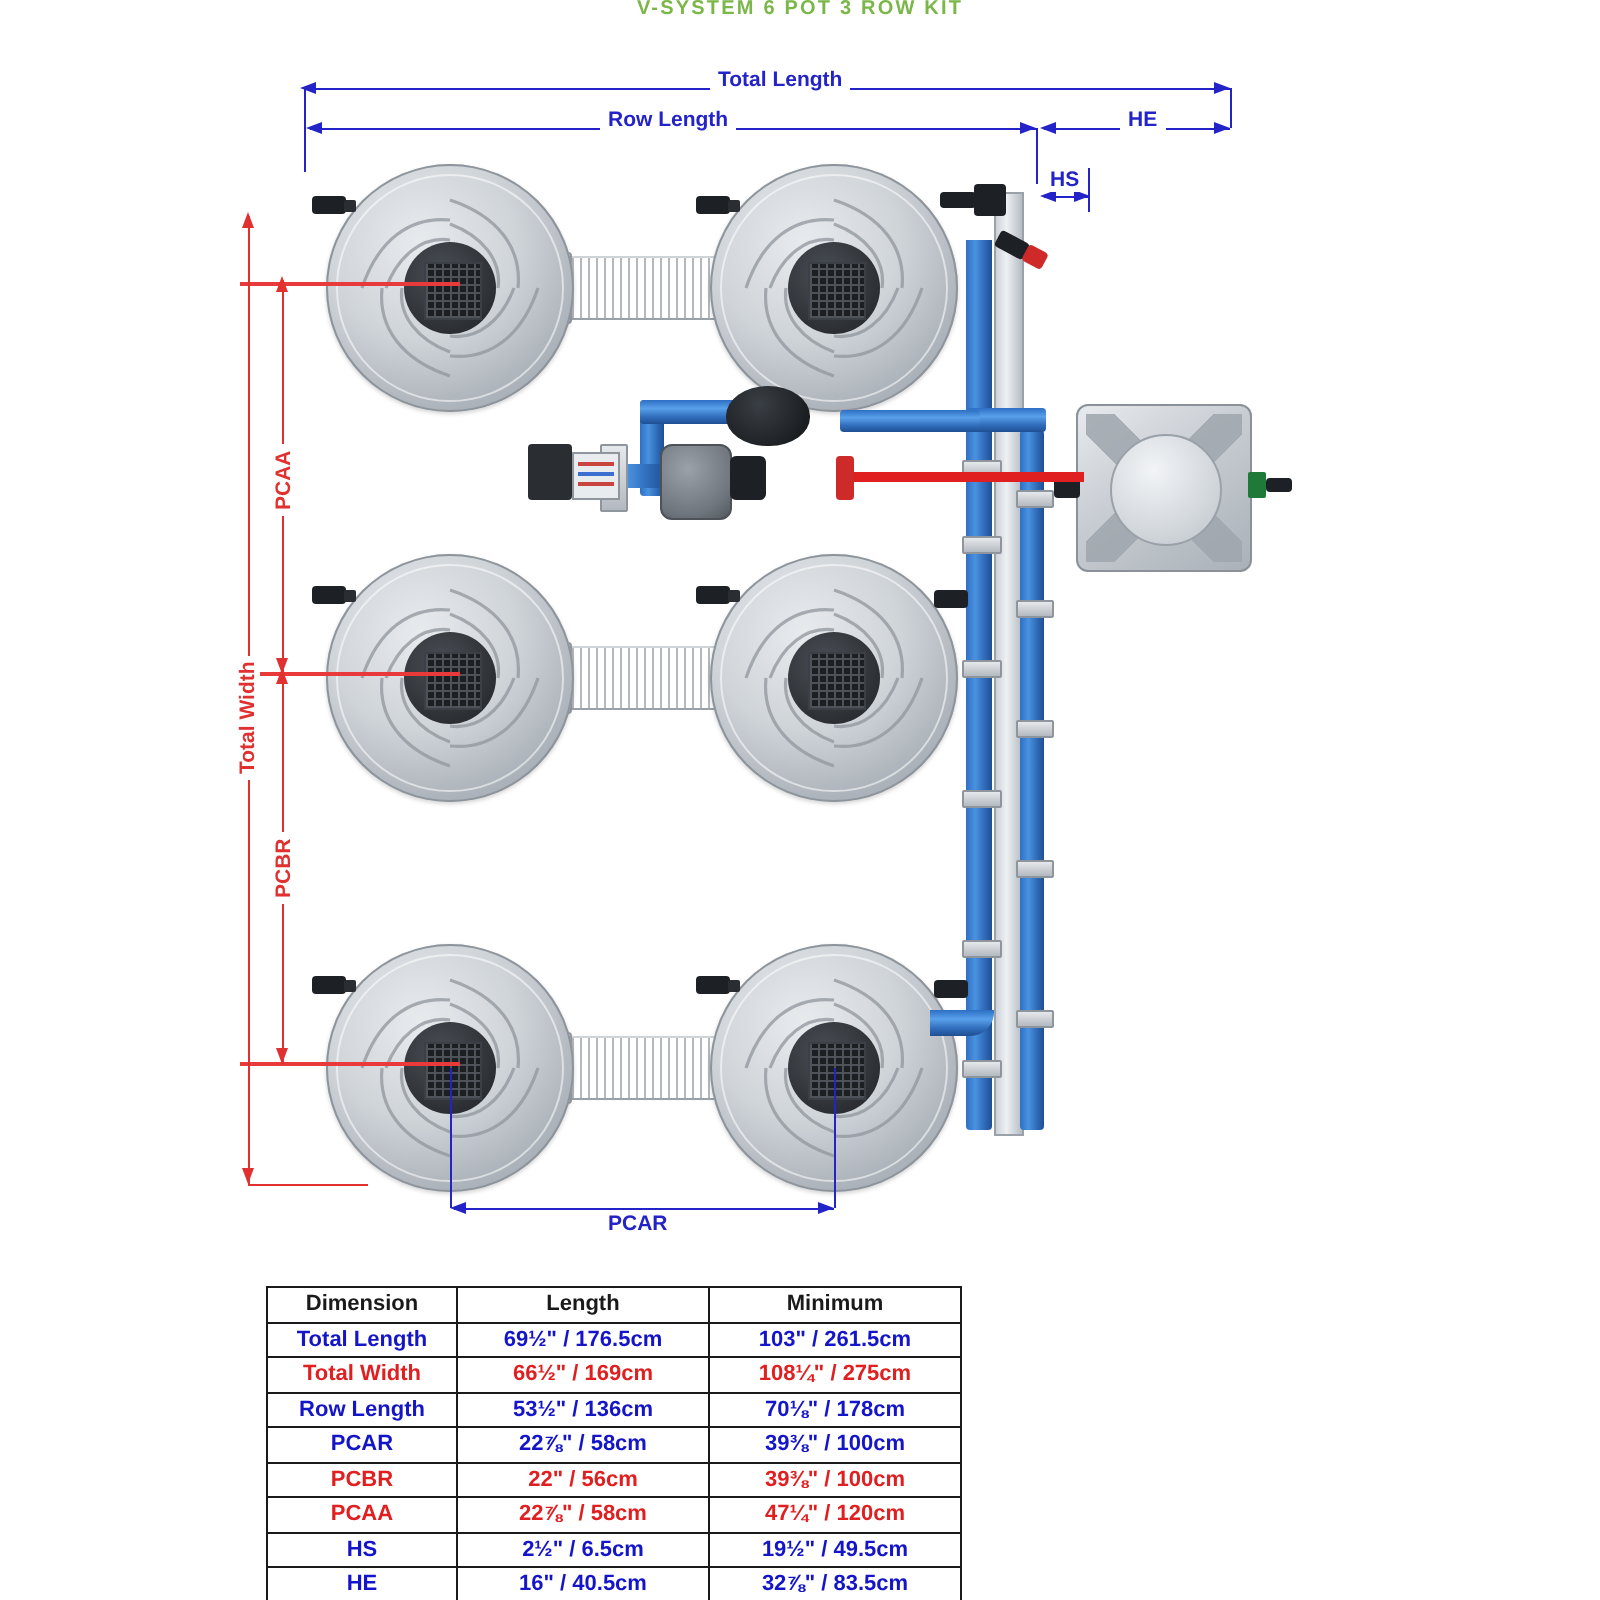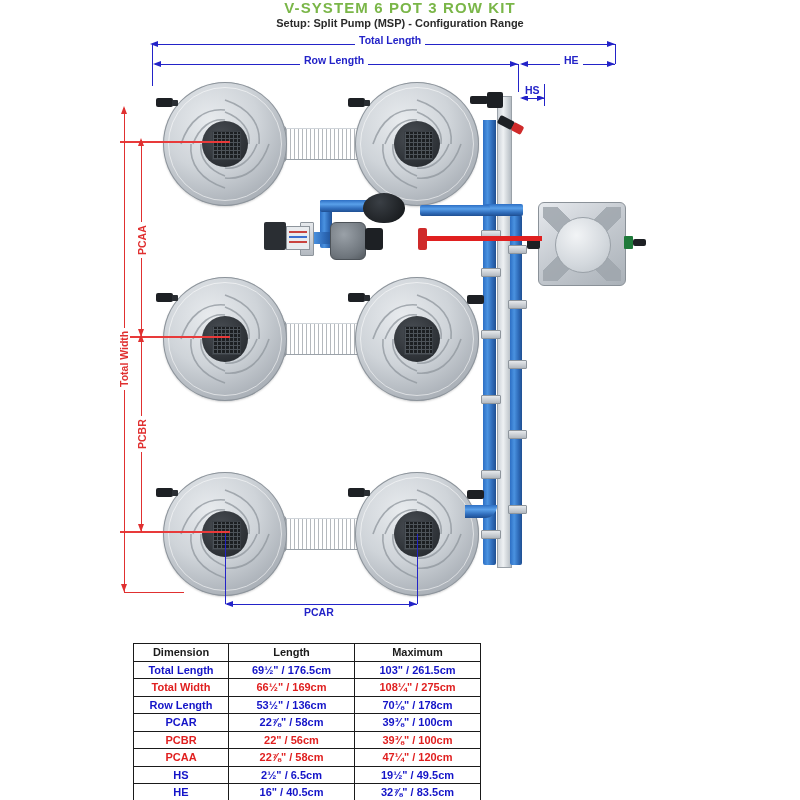--- a/index.html
+++ b/index.html
@@ -2,21 +2,21 @@
 <html><head>
 <meta charset="utf-8">
 <style>
   html,body{margin:0;padding:0;background:#ffffff;}
   body{width:800px;height:800px;position:relative;overflow:hidden;
        font-family:"Liberation Sans",sans-serif;}
   #stage{position:absolute;left:0;top:0;width:800px;height:800px;}
 
   
   .title{position:absolute;left:0;top:-1px;width:800px;text-align:center;
-         font-size:15px;font-weight:bold;letter-spacing:1.1px;color:#7ab648;}
+         font-size:10px;font-weight:bold;letter-spacing:1.1px;color:#7ab648;}
   .subtitle{position:absolute;left:0;top:17px;width:800px;text-align:center;
             font-size:11px;font-weight:bold;color:#2b2b2b;}
 
   
   .dimblue{color:#2323c8;}
   .dimred{color:#e03030;}
   .hline{position:absolute;height:0;border-top:1.3px solid #2323c8;}
   .hline.red{border-top-color:#e03030;}
   .vline{position:absolute;width:0;border-left:1.3px solid #2323c8;}
   .vline.red{border-left-color:#e03030;}
@@ -111,21 +111,20 @@
   #dimtable td.val{width:117px;font-weight:bold;}
   .c-blue{color:#1414c8;}
   .c-red{color:#e02020;}
 </style>
 </head>
 <body>
 
 <div id="stage">
 
   <div class="title">V-SYSTEM 6 POT 3 ROW KIT</div>
-  <div class="subtitle">Setup: Split Pump (MSP) - Configuration Range</div>
 
   <div>
     <div class="tube ribbed" style="left:282px;top:128px;width:82px;"></div>
     <div class="tubecap" style="left:277px;top:126px;"></div>
     <div class="tubecap" style="left:361px;top:126px;"></div>
 
     <div class="pot" style="left:163px;top:82px;">
       <div class="rim"></div>
       <div class="swirl">
         <svg width="108" height="108" viewBox="0 0 108 108">
@@ -393,21 +392,21 @@
     <div class="vline" style="left:225px;top:534px;height:70px;"></div>
     <div class="vline" style="left:417px;top:534px;height:70px;"></div>
     <div class="dlabel dimblue" style="left:300px;top:606px;">PCAR</div>
   </div>
 
   <table id="dimtable">
     <tbody>
       <tr>
         <td class="hd lbl">Dimension</td>
         <td class="hd val">Length</td>
-        <td class="hd val">Maximum</td>
+        <td class="hd val">Minimum</td>
       </tr>
     <tr>
           <td class="lbl c-blue">Total Length</td>
           <td class="val c-blue">69½" / 176.5cm</td>
           <td class="val c-blue">103" / 261.5cm</td>
         </tr>
         <tr>
           <td class="lbl c-red">Total Width</td>
           <td class="val c-red">66½" / 169cm</td>
           <td class="val c-red">108¼" / 275cm</td>

